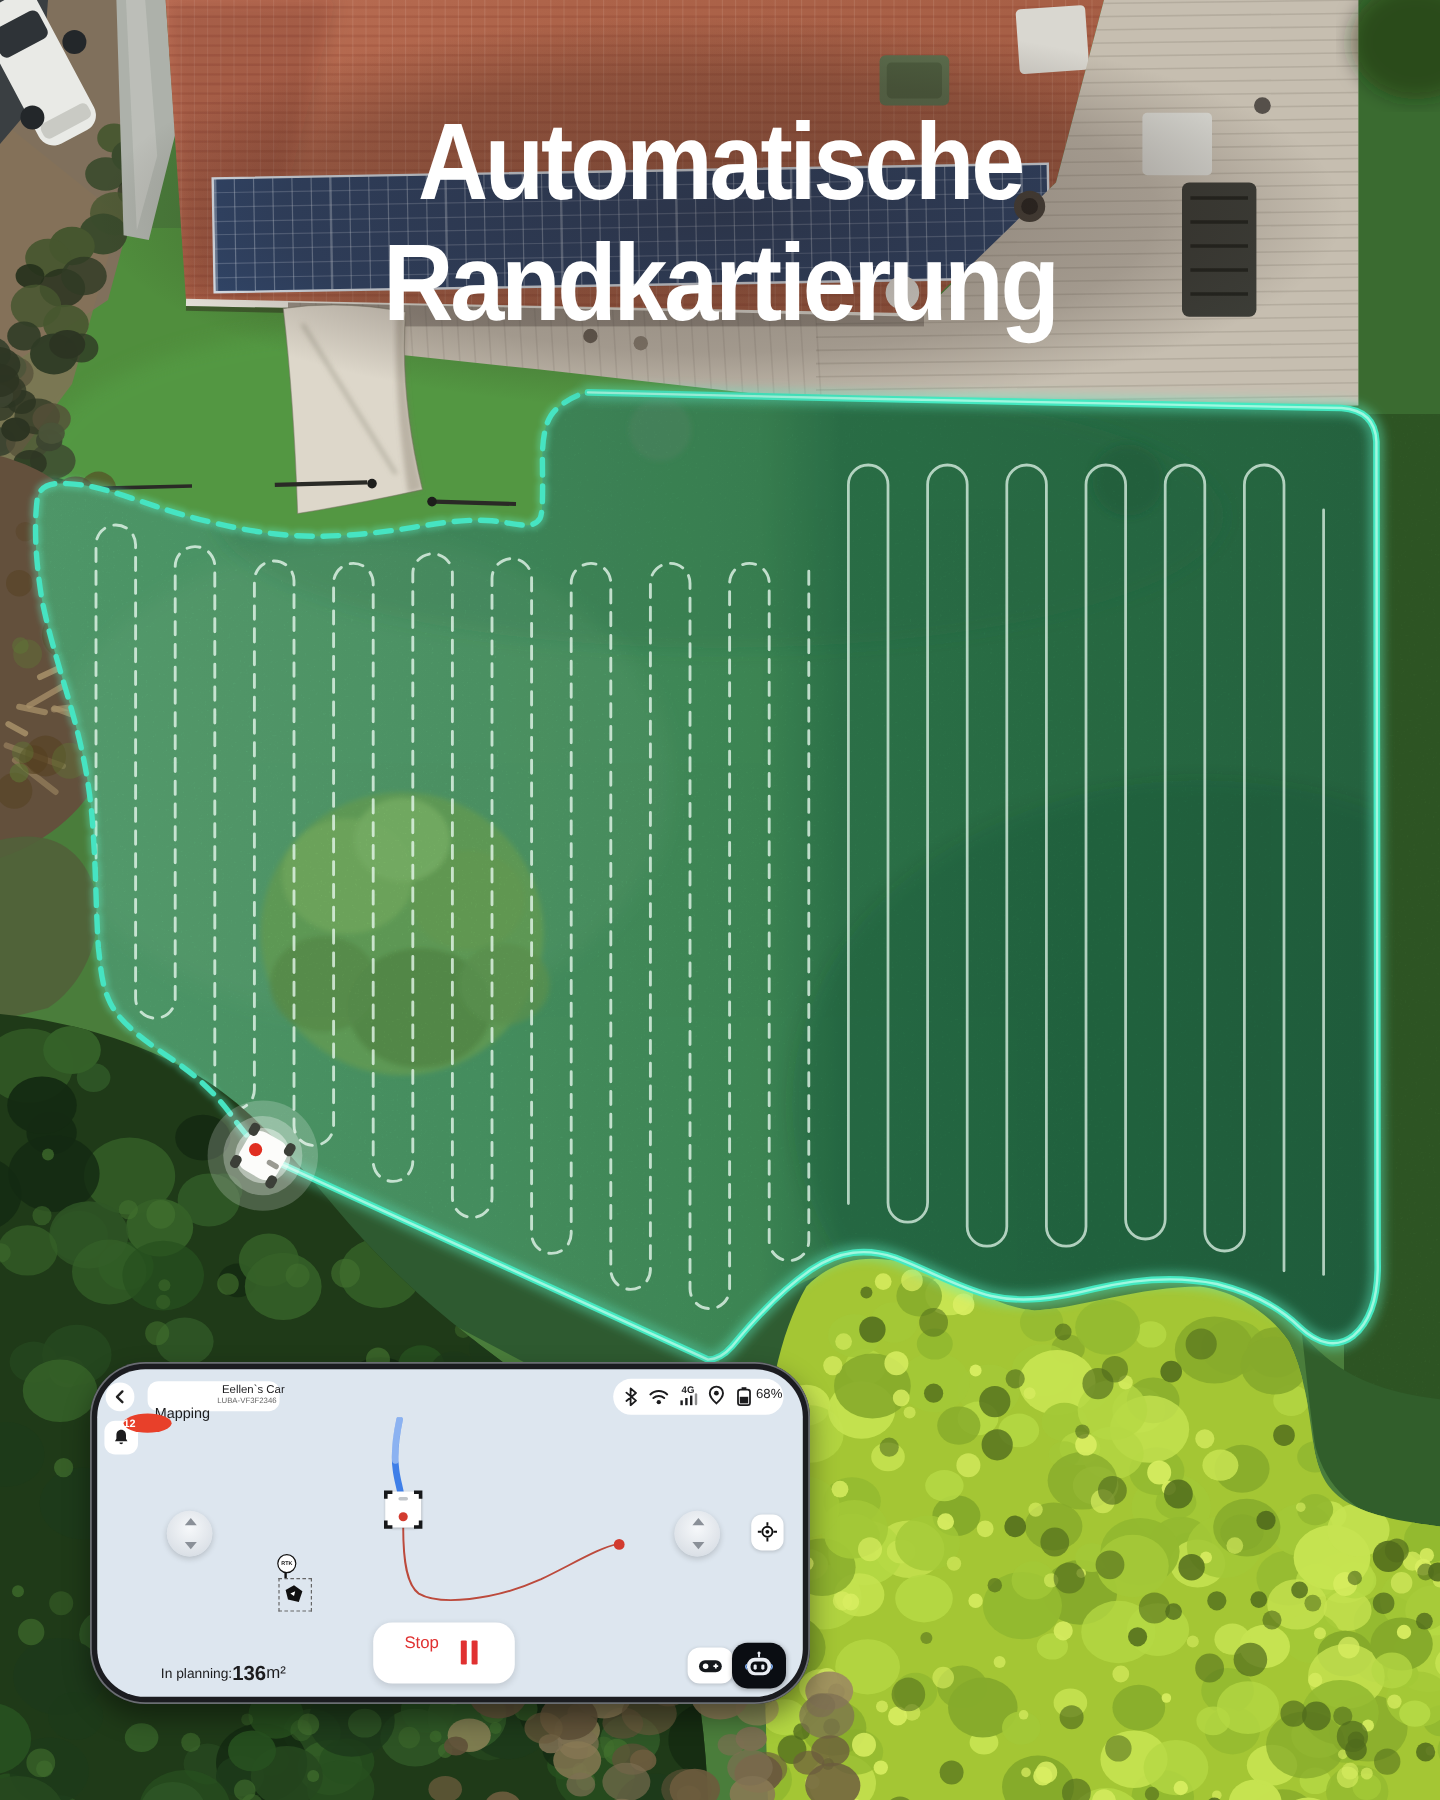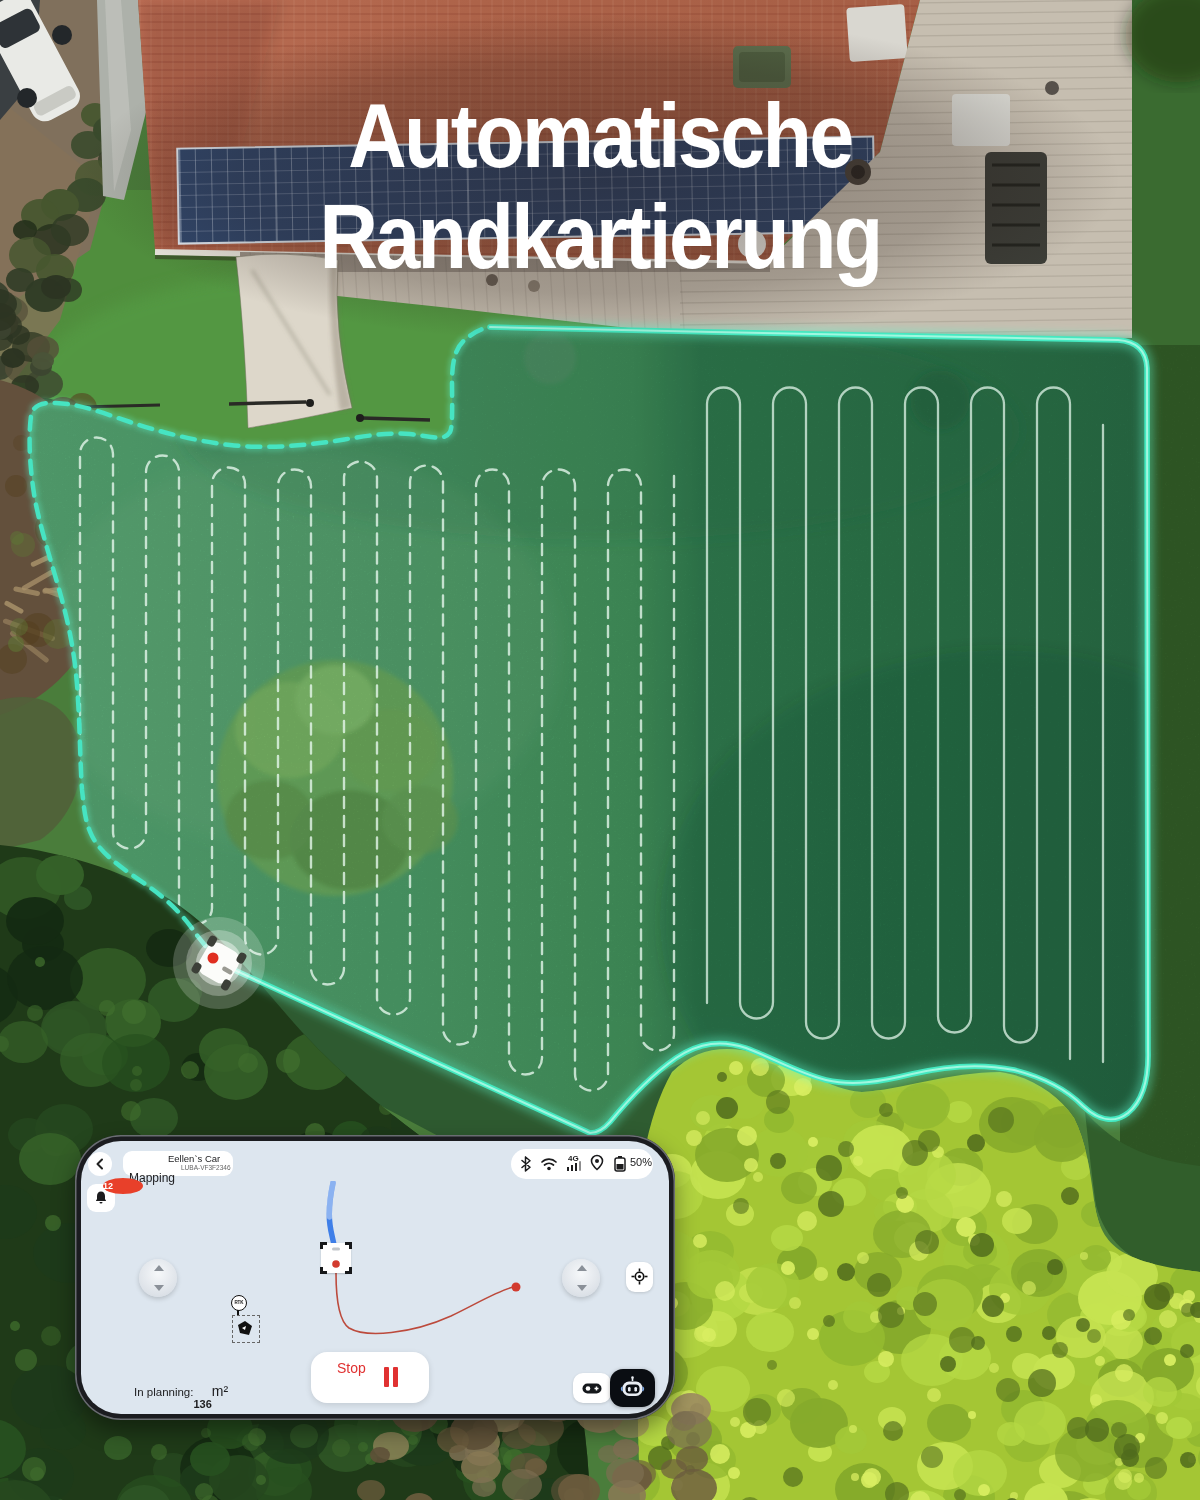--- a/index.html
+++ b/index.html
@@ -1128,21 +1128,21 @@
 
 <div id="screen">
 
 <div class="abs" style="left:7px;top:11px;width:24px;height:24px;border-radius:50%;background:#fff"></div>
 <svg class="abs" style="left:13px;top:17px" width="12" height="12" viewBox="0 0 12 12">
           <path d="M8 1.5 L3.5 6 L8 10.5" stroke="#222" stroke-width="2" fill="none" stroke-linecap="round" stroke-linejoin="round"></path>
         </svg>
 
 <div class="abs" style="left:42px;top:10px;width:110px;height:25px;border-radius:9px;background:#fff"></div>
 <div class="abs txt" style="left:48px;top:14px;font-size:12px;margin-top:16px;">Mapping</div>
-<div class="abs txt" style="left:87px;top:12px;font-size:9.5px;">Eellen`s Car</div>
+<div class="abs txt" style="left:104px;top:12px;font-size:9.5px;">Eellen`s Car</div>
 <div class="abs" style="left:100px;top:23px;font-size:6.5px;color:#666">LUBA-VF3F2346</div>
 
 <div class="abs" style="left:6px;top:43px;width:28px;height:28px;border-radius:9px;background:#fff"></div>
 <svg class="abs" style="left:12px;top:49px" width="16" height="16" viewBox="0 0 16 16">
           <path d="M8 1.5 C5.5 1.5 4 3.5 4 6 L4 9 L2.8 11 L13.2 11 L12 9 L12 6 C12 3.5 10.5 1.5 8 1.5 Z M6.5 12 A1.5 1.5 0 0 0 9.5 12 Z" fill="#1c1c1e"></path>
         </svg>
 
 <div class="abs" style="left:22px;top:37px;width:40px;height:16px;border-radius:50%;background:#e8402a;color:#fff;font-size:9px;font-weight:bold;text-align:left;line-height:16px">12</div>
 
 <div class="abs" style="left:430px;top:8px;width:142px;height:30px;border-radius:15px;background:#fff"></div>
@@ -1169,21 +1169,21 @@
           <path d="M8 1.5 A5.5 5.5 0 0 1 13.5 7 C13.5 10.5 8 15.5 8 15.5 C8 15.5 2.5 10.5 2.5 7 A5.5 5.5 0 0 1 8 1.5 Z" stroke="#1c1c1e" stroke-width="1.6" fill="none"></path>
           <circle cx="8" cy="7" r="2" fill="#1c1c1e"></circle>
         </svg>
 
 <svg class="abs" style="left:532px;top:14px" width="14" height="18" viewBox="0 0 14 18">
           <rect x="2" y="3" width="10" height="13" rx="2" stroke="#1c1c1e" stroke-width="1.5" fill="none"></rect>
           <rect x="5" y="1" width="4" height="2" fill="#1c1c1e"></rect>
           <rect x="3.5" y="9" width="7" height="5.5" fill="#1c1c1e"></rect>
         </svg>
 
-<div class="abs txt" style="left:549px;top:15px;font-size:11px">50%</div>
+<div class="abs txt" style="left:549px;top:15px;font-size:11px">68%</div>
 
 <svg class="abs" style="left:230px;top:40px" width="50" height="70" viewBox="0 0 50 70">
 <path d="M22 2 C19 16 17 30 19 44 C20 52 22 58 23 64" stroke="#3f7fe8" stroke-width="5.5" fill="none" stroke-linecap="round"></path>
 <path d="M22 2 C19 16 17.5 26 18.5 36" stroke="rgba(255,255,255,0.4)" stroke-width="5.5" fill="none" stroke-linecap="round"></path>
 </svg>
 
 <svg class="abs" style="left:245px;top:125px" width="210" height="80" viewBox="0 0 210 80">
 <path d="M10 7 C10 35 13 55 23 62 C40 72 85 68 125 50 C150 38 175 23 188 21" stroke="#bc4a3c" stroke-width="1.6" fill="none"></path>
 <circle cx="190" cy="21" r="4.5" fill="#d23b2f"></circle>
 </svg>
@@ -1223,21 +1223,21 @@
 <svg class="abs" style="left:155px;top:178px" width="18" height="18" viewBox="0 0 18 18">
           <path d="M2 6 L9 2 L16 7 L13 16 L4 14 Z" fill="#111"></path>
           <path d="M6 9 L10 7 L9 11 Z" fill="#fff"></path>
         </svg>
 
 <div class="abs" style="left:230px;top:211px;width:118px;height:51px;border-radius:16px;background:#fff;box-shadow:0 2px 6px rgba(0,0,0,.12)"></div>
 <div class="abs" style="left:256px;top:219px;font-size:14px;color:#e03131">Stop</div>
 <div class="abs" style="left:303px;top:226px;width:5px;height:20px;background:#e03131;border-radius:1px"></div>
 <div class="abs" style="left:312px;top:226px;width:5px;height:20px;background:#e03131;border-radius:1px"></div>
 
-<div class="abs txt" style="left:53px;top:242px;font-size:11.5px">In planning:<span style="font-size:11px;font-weight:bold;position:relative;top:12px">136</span><span style="font-size:14px">m²</span></div>
+<div class="abs txt" style="left:53px;top:242px;font-size:11.5px">In planning:<span style="font-size:17px;font-weight:bold;position:relative;top:2px">136</span><span style="font-size:14px">m²</span></div>
 
 <div class="abs" style="left:492px;top:232px;width:38px;height:30px;border-radius:10px;background:#fff;box-shadow:0 1px 3px rgba(0,0,0,.15)"></div>
 <svg class="abs" style="left:499px;top:238px" width="24" height="18" viewBox="0 0 24 18">
           <rect x="2.5" y="4.5" width="19" height="10" rx="5" fill="#15181c"></rect>
           <circle cx="8" cy="9.5" r="2.3" fill="#ffffff"></circle>
           <path d="M16.5 7.5 L16.5 11.5 M14.5 9.5 L18.5 9.5" stroke="#ffffff" stroke-width="1.5"></path>
         </svg>
 
 <div class="abs" style="left:529px;top:228px;width:45px;height:38px;border-radius:13px;background:#0a0d12;box-shadow:0 1px 4px rgba(0,0,0,.3)"></div>
 <svg class="abs" style="left:538px;top:234px" width="27" height="27" viewBox="0 0 27 27">

